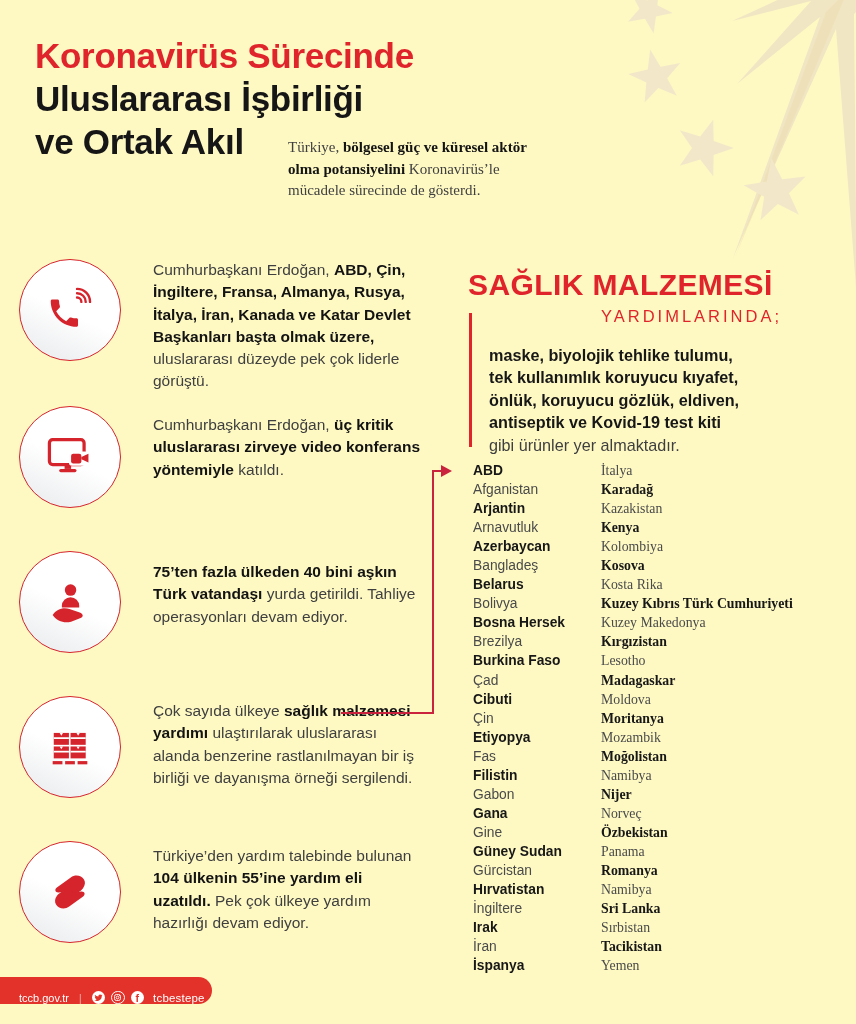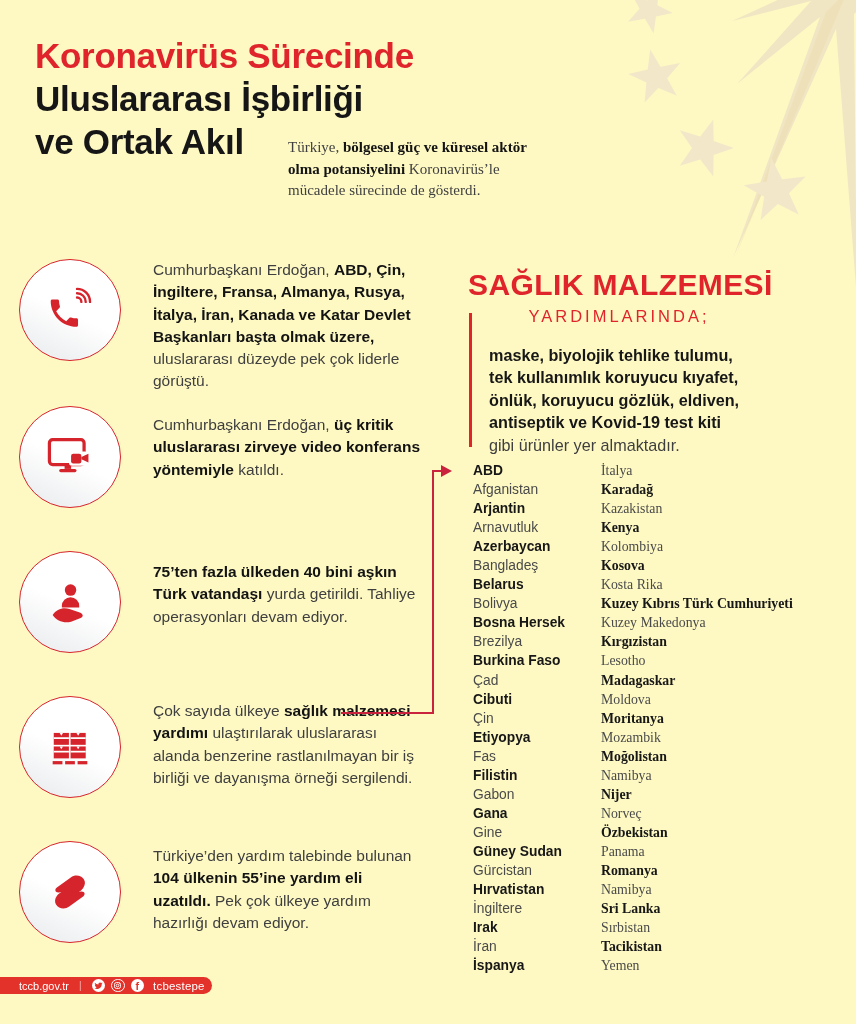--- a/index.html
+++ b/index.html
@@ -30,40 +30,40 @@
   .item{position:absolute;left:19px;display:flex;gap:32px;width:402px;}
   .circle{width:100px;height:100px;border-radius:50%;border:1.5px solid var(--icon-red);
           background:linear-gradient(205deg,#ffffff 52%,#e7e9eb 100%);
           flex:none;display:flex;align-items:center;justify-content:center;}
   .itext{margin:0;width:280px;font-size:15.5px;line-height:22.3px;color:var(--gray);}
   .itext b{color:#131313;}
 
   
   .aid-title{position:absolute;left:468px;top:268px;font-size:30px;font-weight:bold;
              color:var(--red);letter-spacing:.4px;}
-  .aid-sub{position:absolute;left:456px;top:307px;width:326px;text-align:center;
+  .aid-sub{position:absolute;left:456px;top:307px;width:326px;text-align:right;
            font-size:16.5px;letter-spacing:3px;color:var(--red);}
   .aid-bar{position:absolute;left:469px;top:313px;width:3px;height:134px;background:var(--red);}
   .aid-desc{position:absolute;left:489px;top:344px;font-size:16.2px;line-height:22.4px;}
   .aid-desc .aid-line{font-weight:bold;color:#171717;}
   .aid-last{color:var(--gray);}
 
   
   .col{position:absolute;top:461px;font-size:13.8px;}
   .col1{left:473px;width:124px;}
   .col2{left:601px;width:254px;font-family:Liberation Serif, serif;}
   .crow{height:19.05px;line-height:19.05px;color:#4a4a4a;white-space:nowrap;}
   .crow.bold{font-weight:bold;color:#171717;}
 
   
   .connector{position:absolute;left:0;top:0;pointer-events:none;}
 
   
-  .footer{position:absolute;left:0;top:977px;width:212px;height:17px;background:var(--footer-red);
-          border-radius:0 14px 14px 0;display:flex;align-items:center;padding-left:19px;
+  .footer{position:absolute;left:0;top:977px;width:212px;height:27px;background:var(--footer-red);
+          border-radius:0 14px 14px 0;display:flex;align-items:flex-end;padding-left:19px;
           box-sizing:border-box;gap:6px;}
   .site{color:#fff;font-size:11px;}
   .fdiv{color:rgba(255,255,255,.6);font-size:10px;margin:0 4px;}
   .sicon{width:13.5px;height:13.5px;border-radius:50%;background:#fff;display:flex;
          align-items:center;justify-content:center;flex:none;}
   .sicon.ring{background:transparent;border:1.3px solid #fff;box-sizing:border-box;}
   .fb-f{color:var(--footer-red);font-weight:bold;font-size:10.5px;line-height:1;
         transform:translateY(.5px);}
   .handle{color:#fff;font-weight:normal;font-size:11.5px;margin-left:3px;letter-spacing:.2px;}
 </style>

